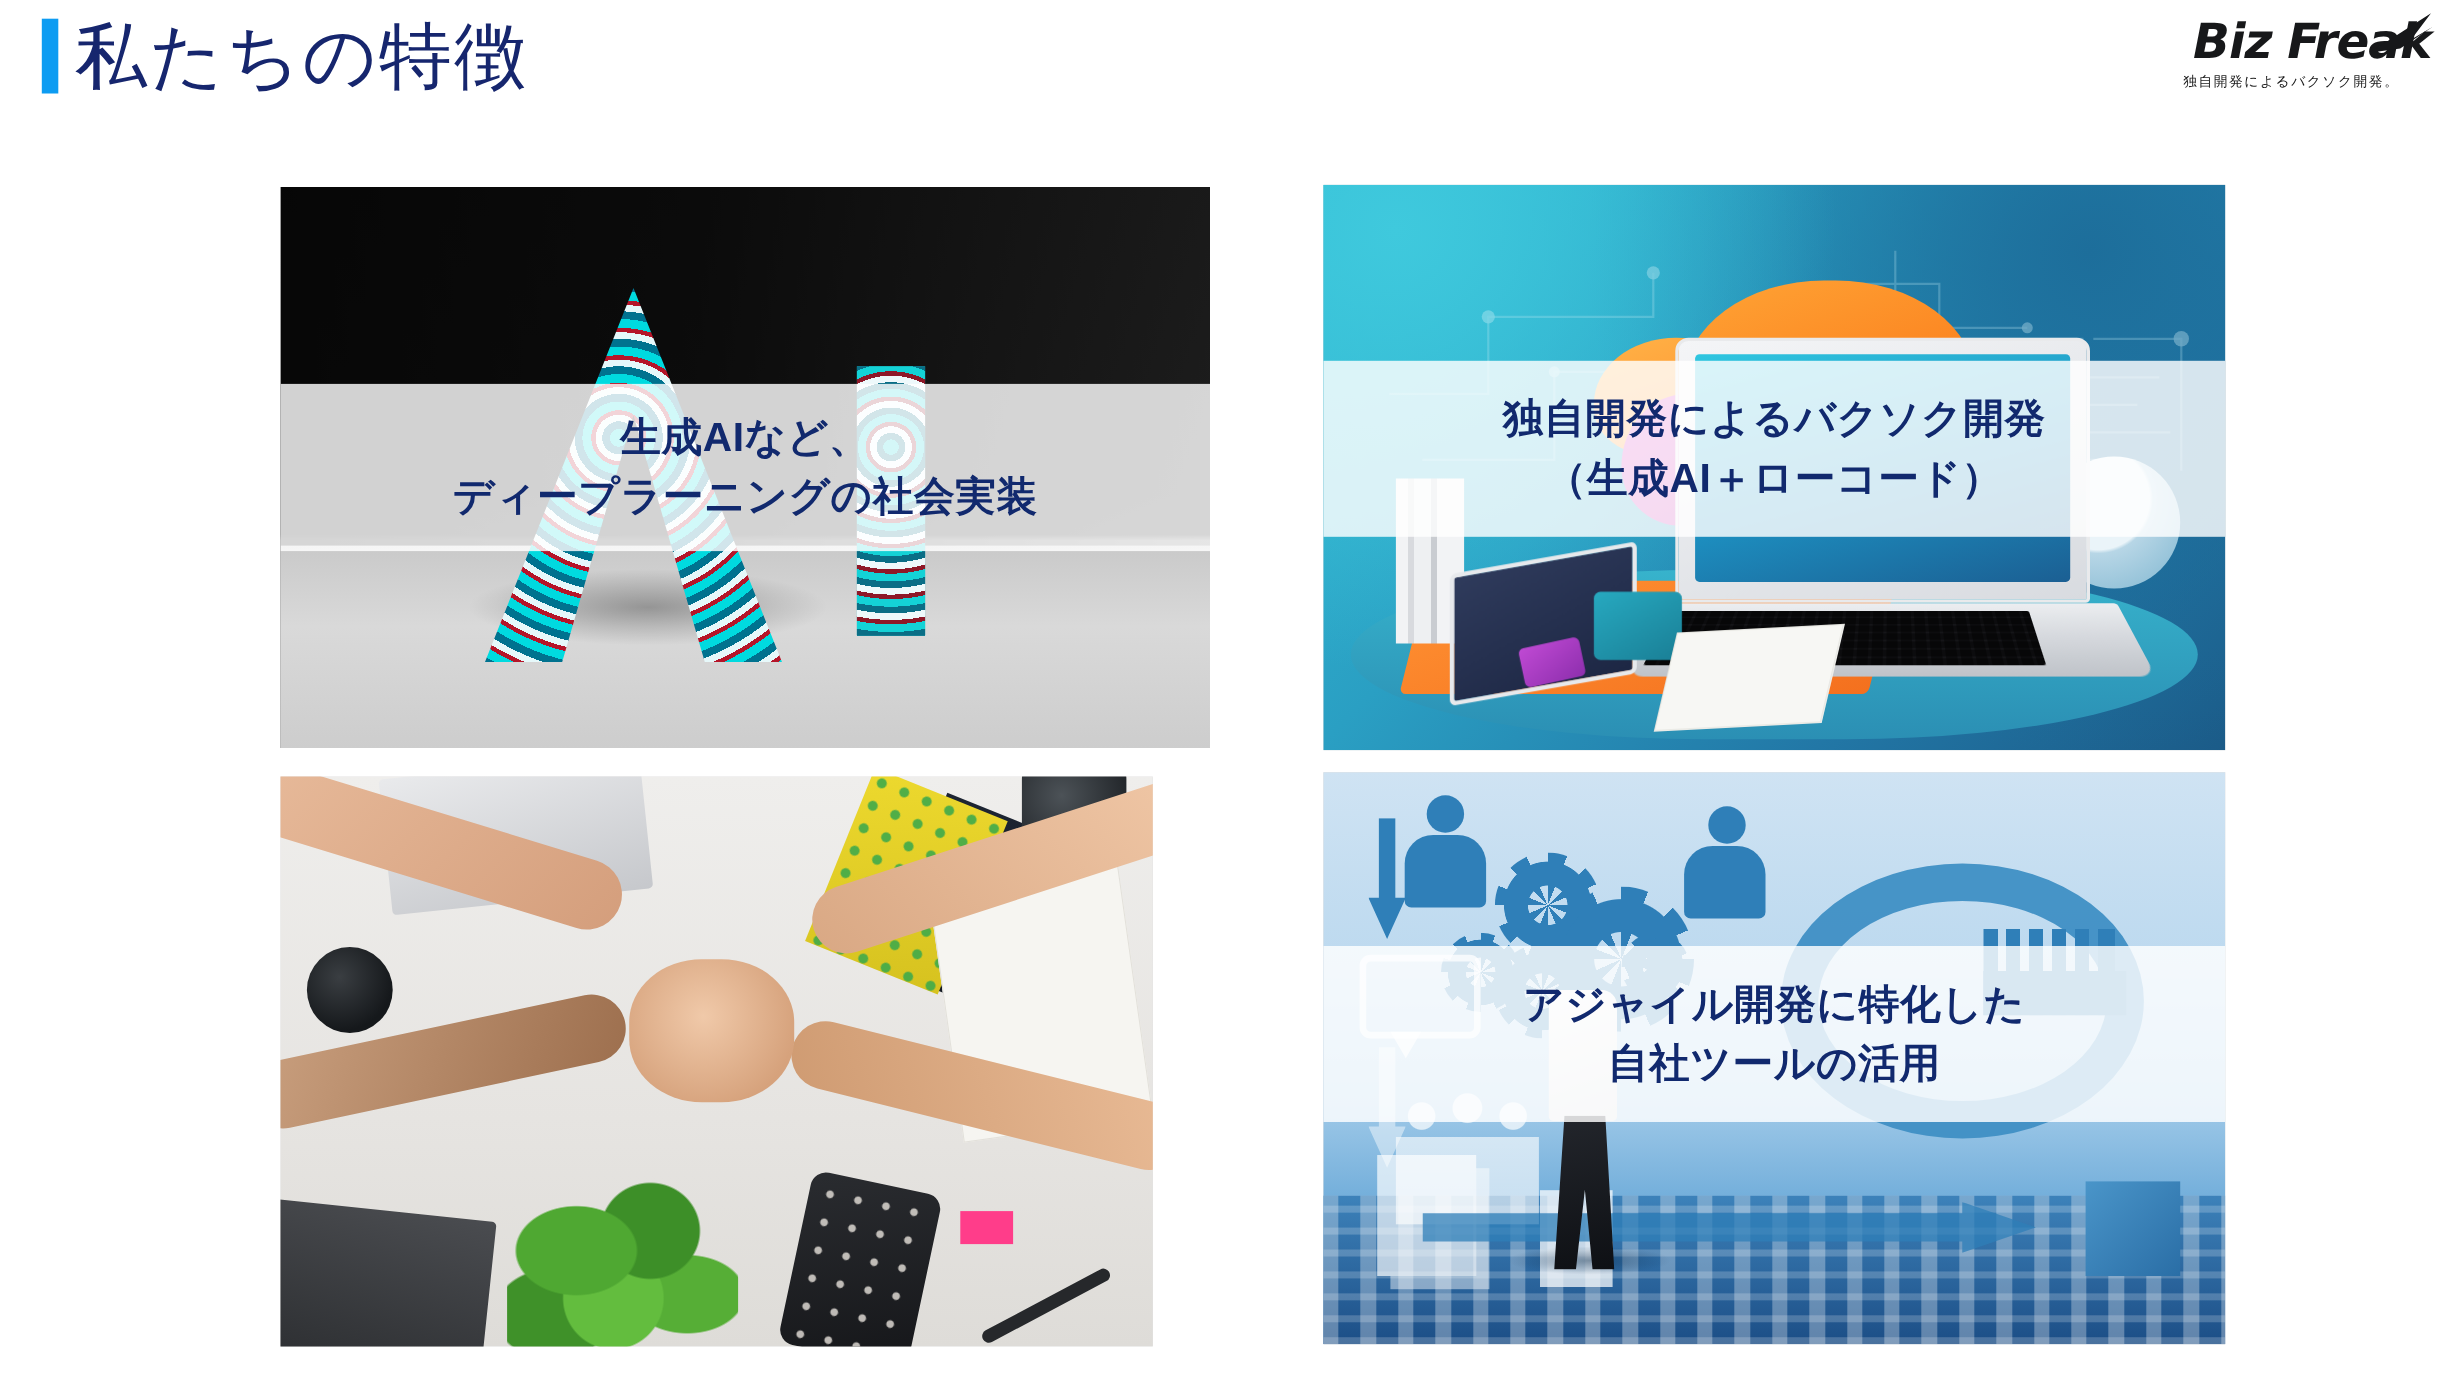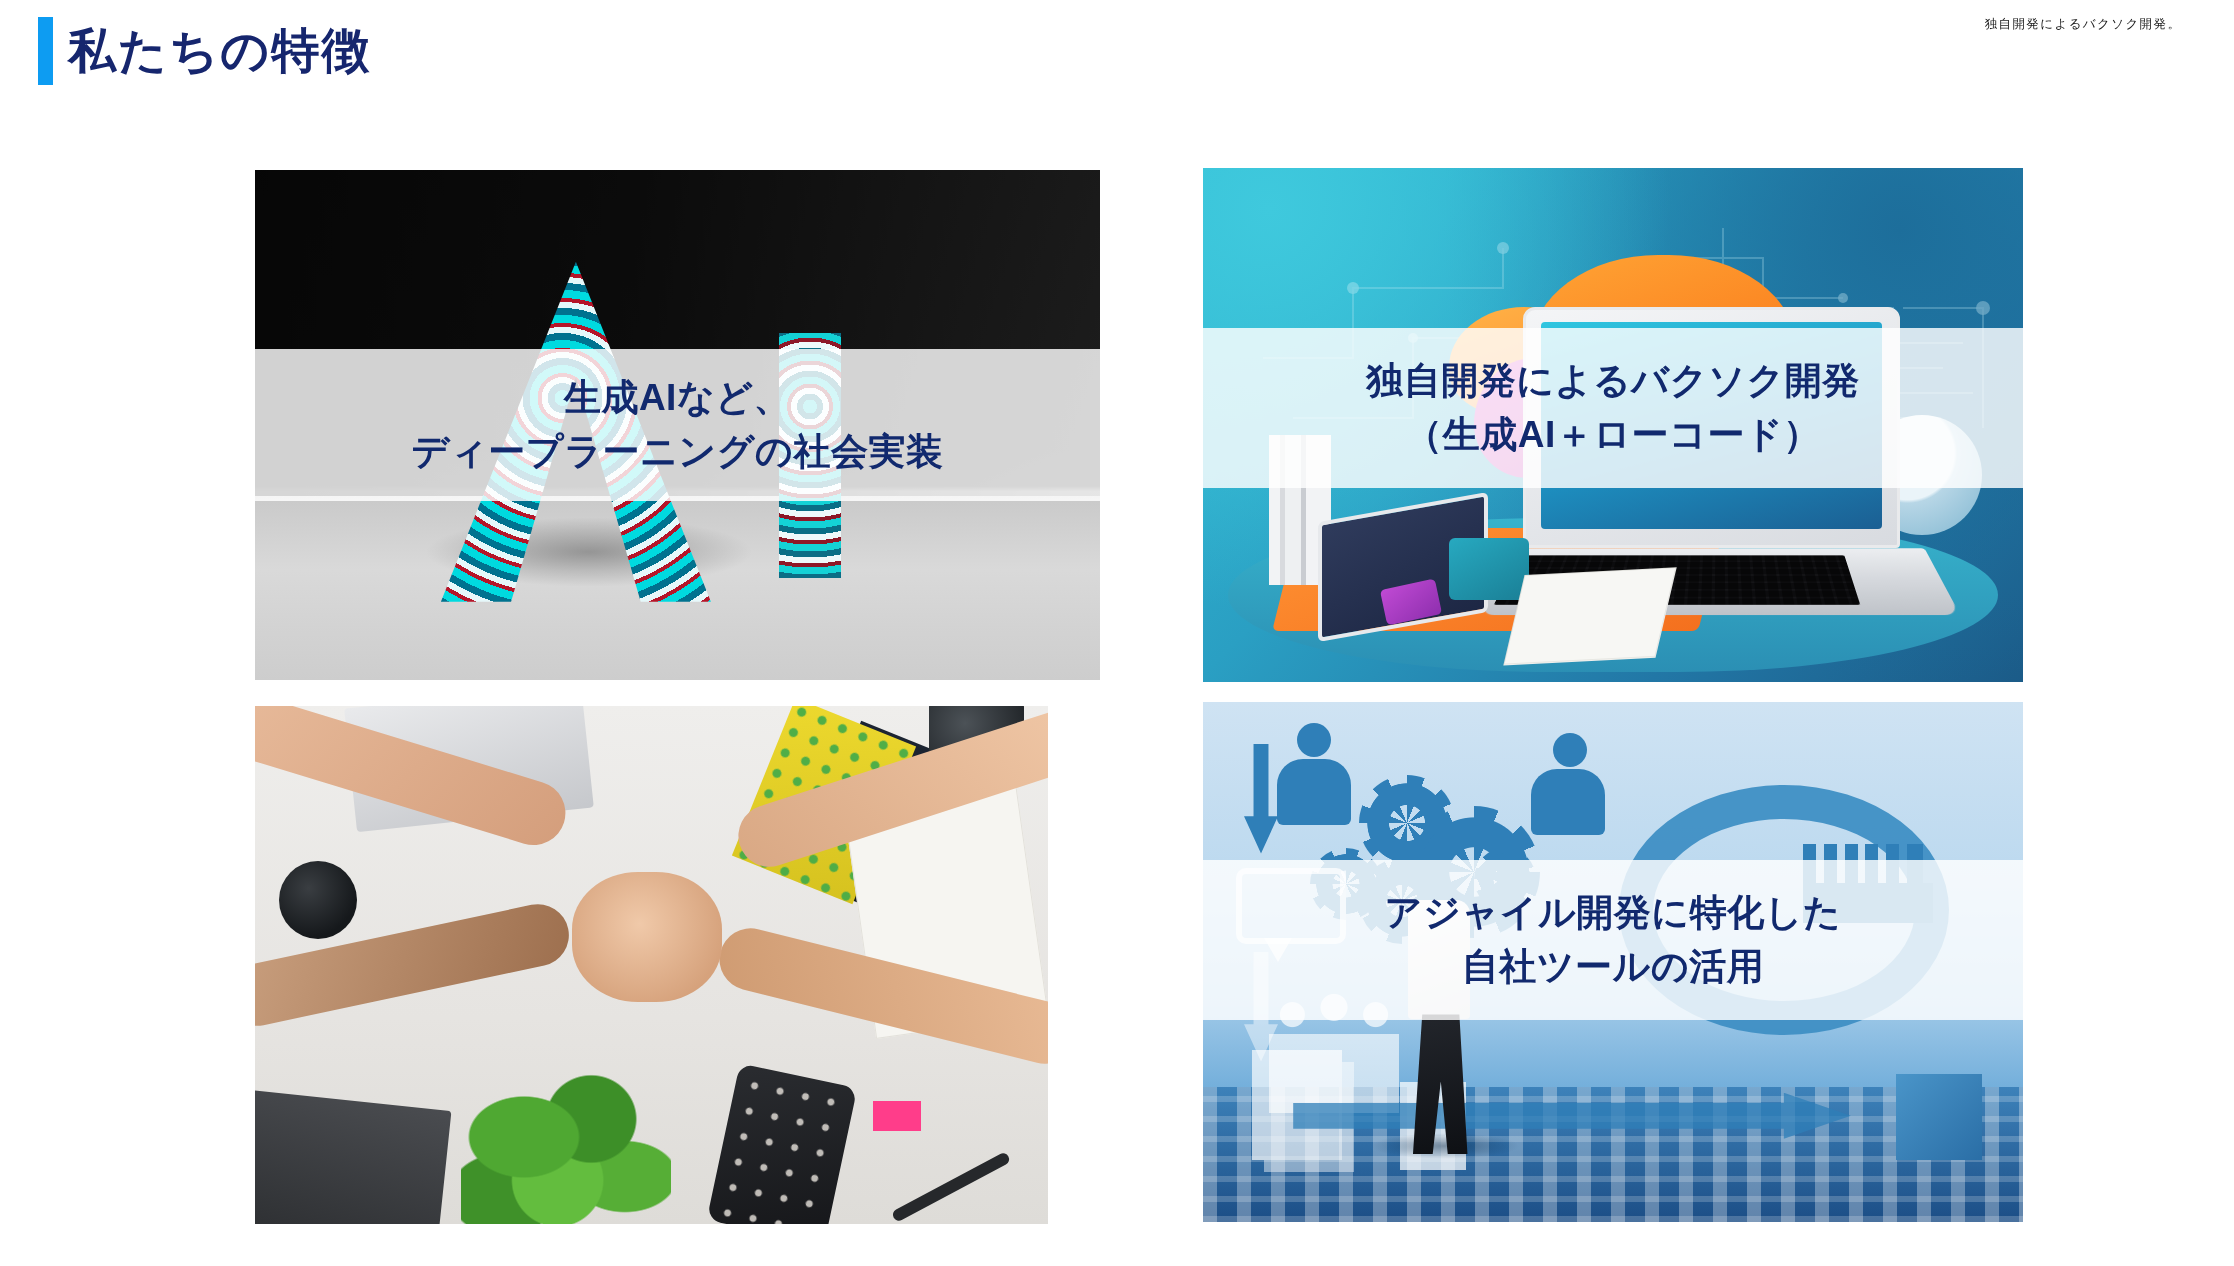--- a/index.html
+++ b/index.html
@@ -13,21 +13,21 @@
 
   
   .header { position:absolute; left:0; top:0; width:2234px; height:110px; }
   .accent-bar {
     position:absolute; left:38px; top:17px;
     width:15px; height:68px;
     background:#0d9cf2;
   }
   .page-title {
     position:absolute; left:68px; top:6px;
-    font-size:48px; font-weight:700; letter-spacing:2px;
+    font-size:66px; font-weight:400; letter-spacing:2px;
     color:#16266e; line-height:90px; white-space:nowrap;
   }
 
   
   .logo { position:absolute; right:24px; top:14px; width:250px; height:78px; }
   .logo-mark {
     position:relative; width:100%; text-align:right;
   }
   .logo-word {
     font-family:"DejaVu Sans",sans-serif;
@@ -377,20 +377,26 @@
 <body>
 
 <div class="slide">
 
   <div class="header">
     <div class="accent-bar"></div>
     <div class="page-title">私たちの特徴</div>
   </div>
 
   <div class="logo">
+    <div class="logo-mark">
+      <span class="logo-word">Biz Freak</span>
+      <svg class="logo-swoosh" viewBox="0 0 62 40">
+        <path d="M2 38 L58 2 L40 26 L60 14 L30 34 Z" fill="#17181a"></path>
+      </svg>
+    </div>
     <span class="logo-tagline">独自開発によるバクソク開発。</span>
   </div>
 
   <div class="card" id="card-1">
     <div class="card-art">
       <div class="c1-bg"></div>
       <div class="c1-floor"></div>
       <div class="c1-Ashadow"></div>
       <div class="c1-A"></div>
       <div class="c1-I"></div>

